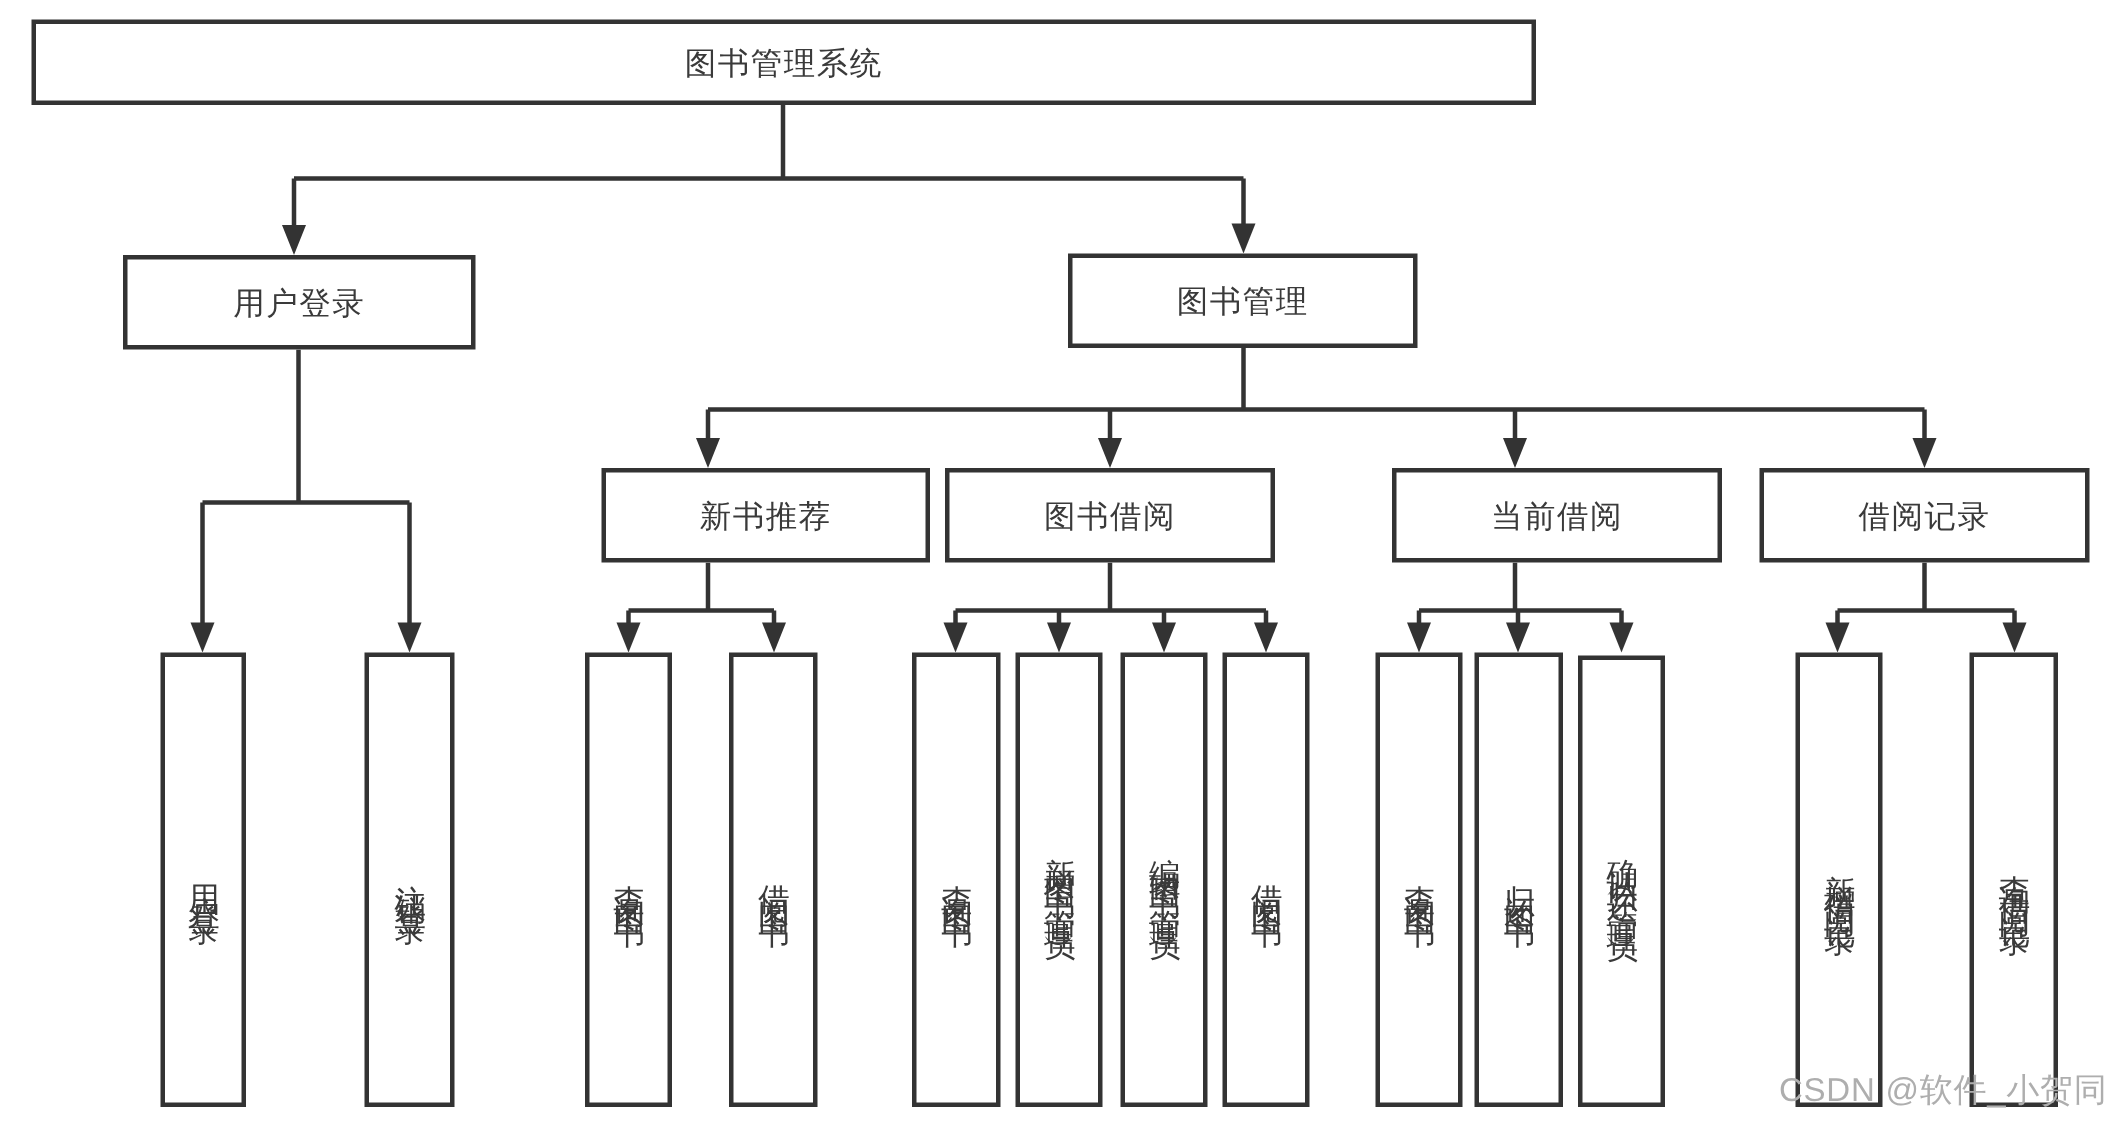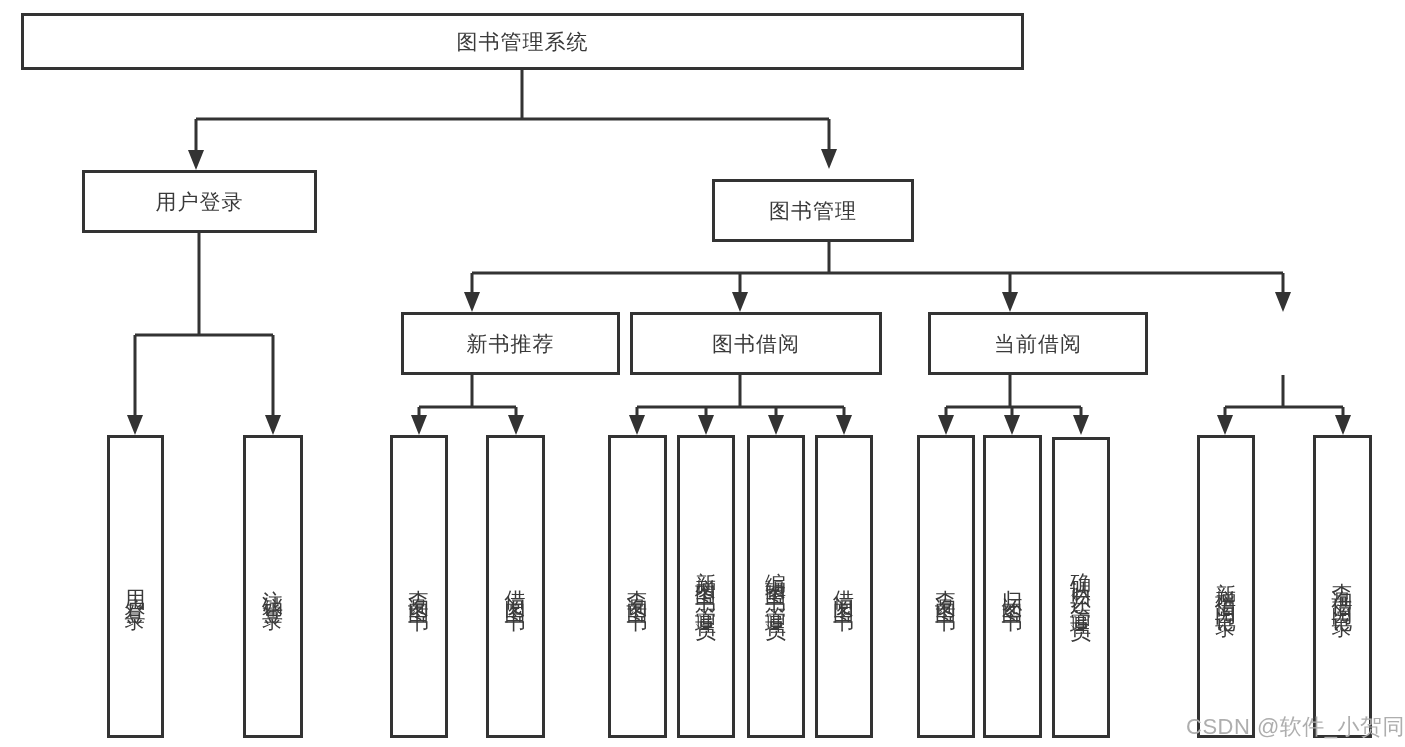--- a/index.html
+++ b/index.html
@@ -64,32 +64,35 @@
     </g>
   </svg>
 
   <div class="box" style="left:21px; top:13px; width:1003px; height:57px;">
     <span>图书管理系统</span>
   </div>
 
   <div class="box" style="left:82px; top:170px; width:235px; height:63px;">
     <span>用户登录</span>
   </div>
-  <div class="box" style="left:712px; top:179px; width:202px; height:63px;">
+  <div class="box" style="left:712px; top:169px; width:233px; height:63px;">
     <span>图书管理</span>
   </div>
 
   <div class="box" style="left:363px; top:312px; width:219px; height:63px;margin-left:38px;">
     <span>新书推荐</span>
   </div>
-  <div class="box" style="left:630px; top:312px; width:252px; height:63px;">
+  <div class="box" style="left:630px; top:312px; width:220px; height:63px;">
     <span>图书借阅</span>
   </div>
   <div class="box" style="left:928px; top:312px; width:220px; height:63px;">
     <span>当前借阅</span>
+  </div>
+  <div class="box" style="left:1173px; top:312px; width:220px; height:63px;">
+    <span>借阅记录</span>
   </div>
 
   <div class="box leaf" style="left:107px; top:435px; width:57px; height:303px;">
     <span>用户登录</span>
   </div>
   <div class="box leaf" style="left:243px; top:435px; width:60px; height:303px;">
     <span>注销登录</span>
   </div>
 
   <div class="box leaf" style="left:390px; top:435px; width:58px; height:303px;">

